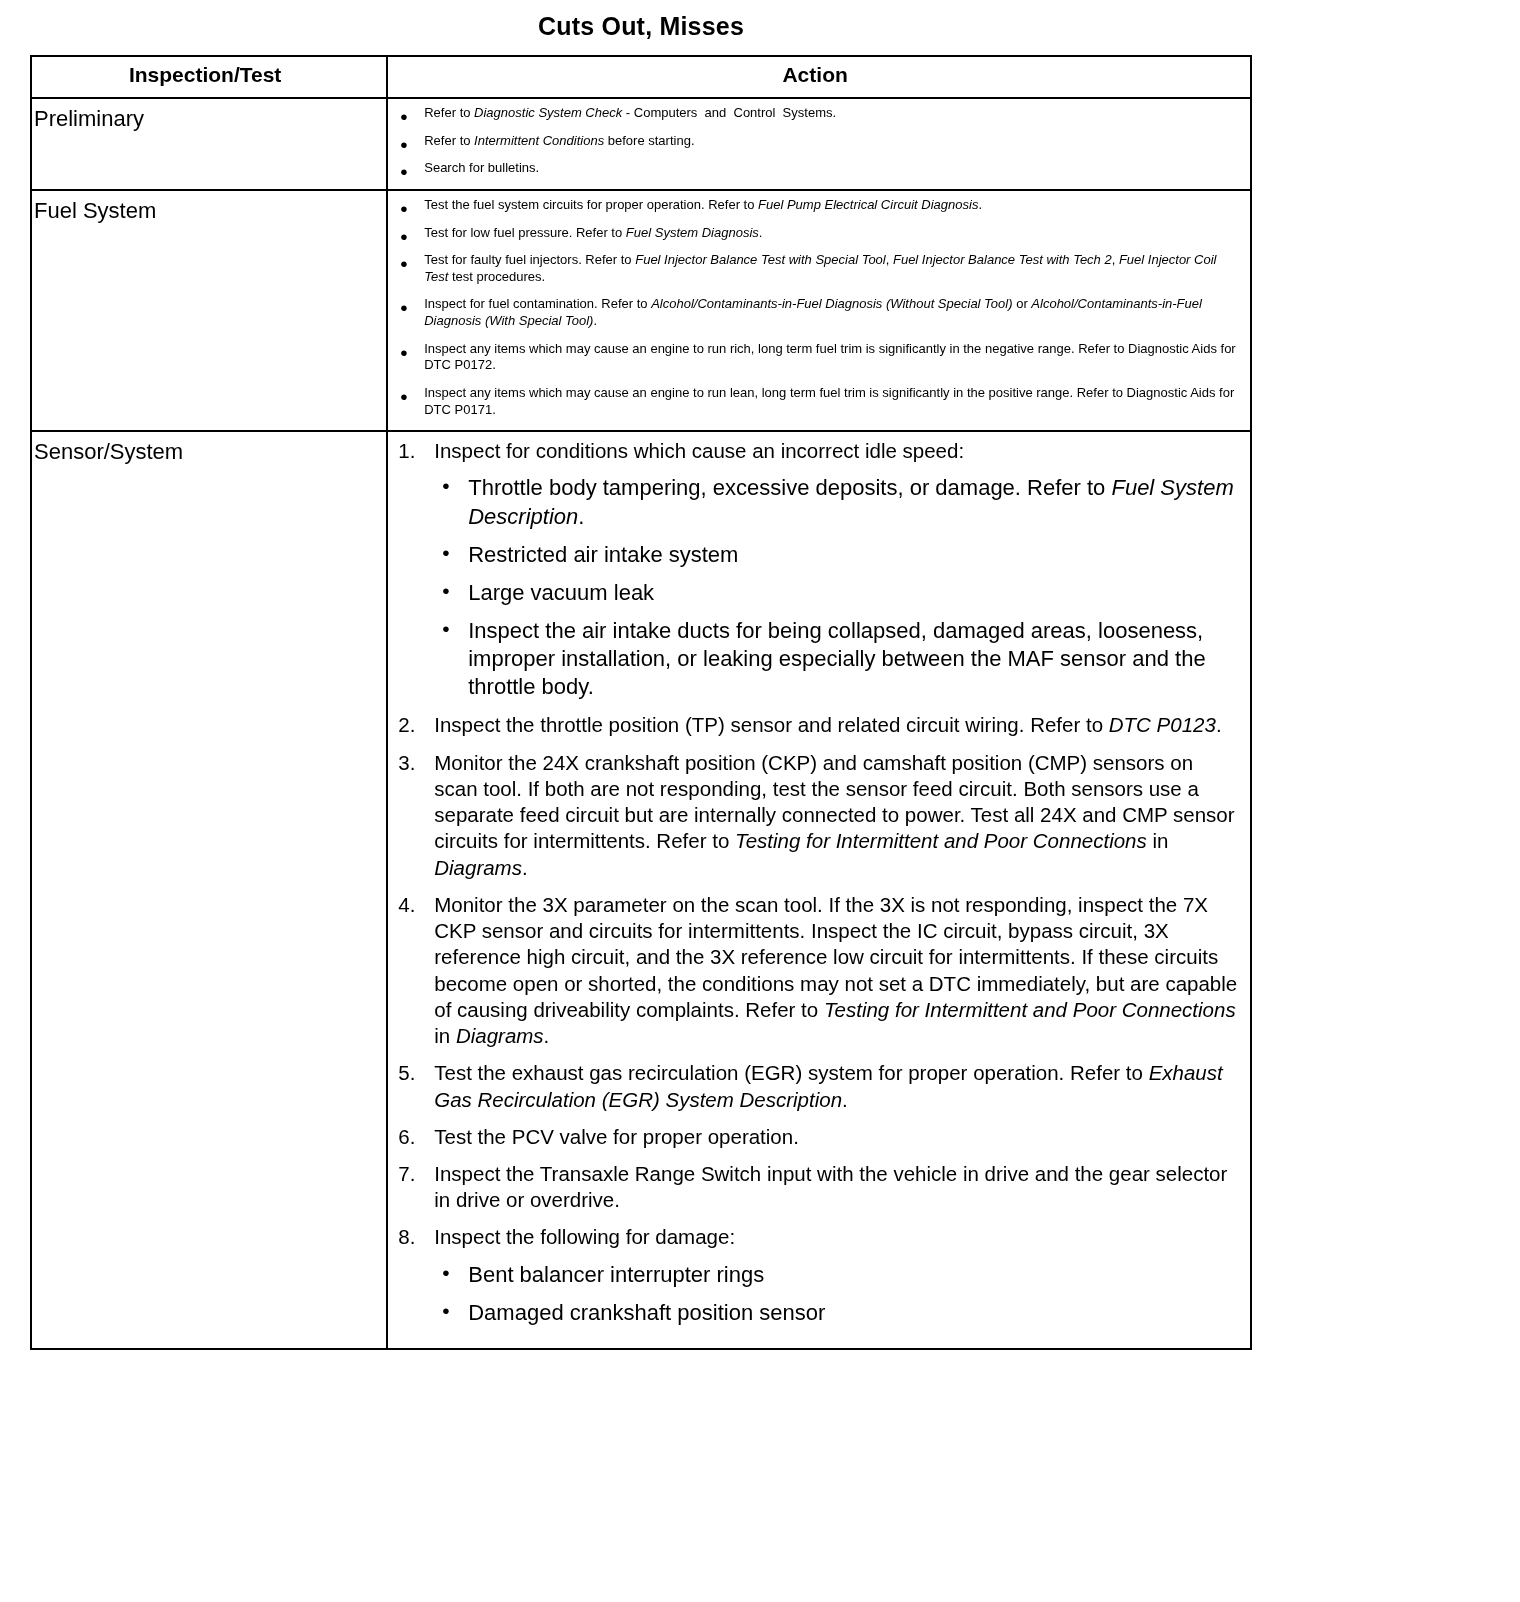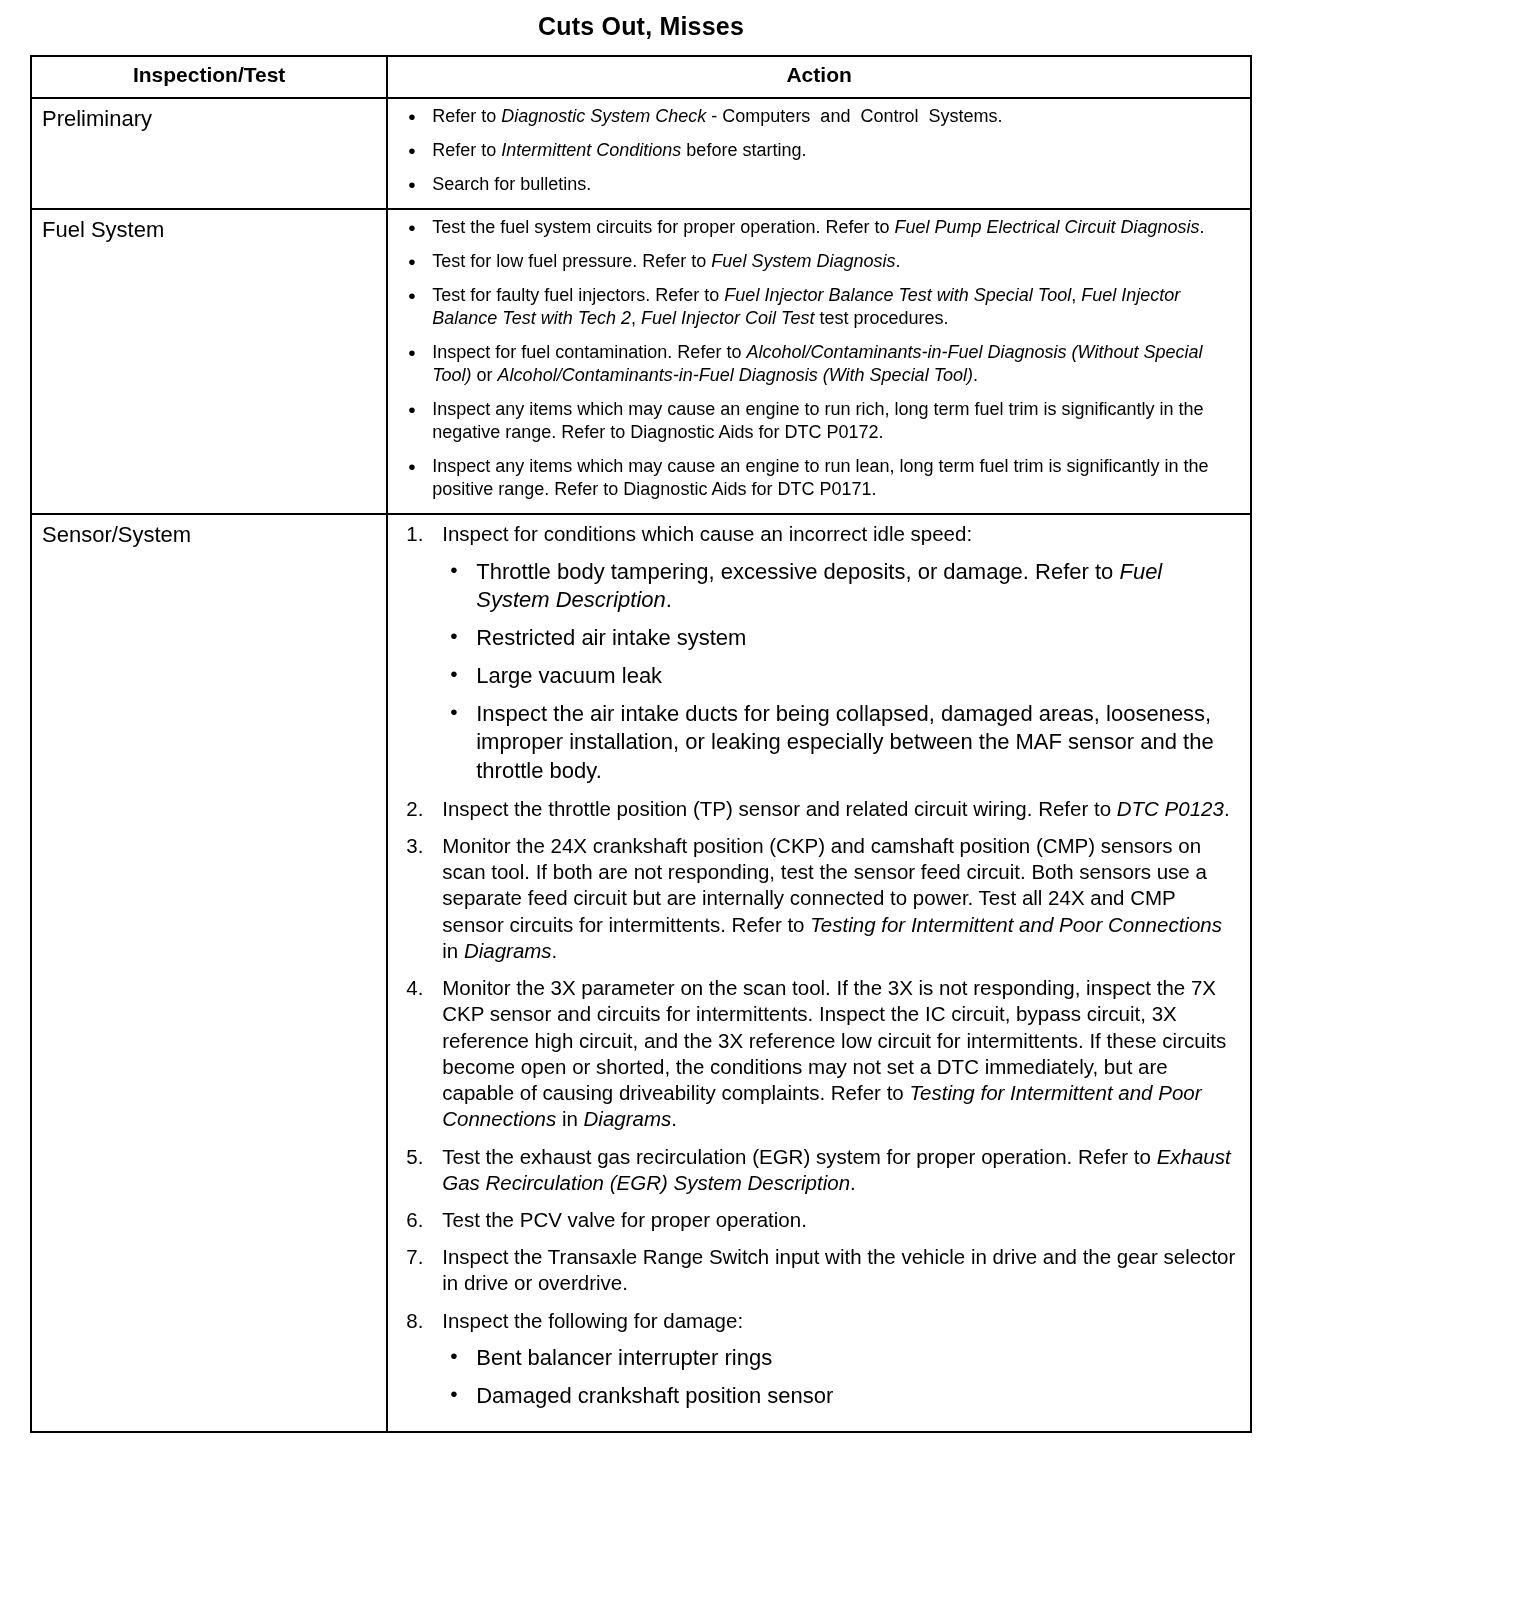--- a/index.html
+++ b/index.html
@@ -27,21 +27,21 @@
     margin: 6px 0 14px 0;
   }
   table.sheet {
     width: 100%;
     border-collapse: collapse;
     table-layout: fixed;
   }
   table.sheet td, table.sheet th {
     border: 2px solid #000;
     vertical-align: top;
-    padding: 6px 10px 10px 10px;
+    padding: 6px 10px 10px 2px;
     margin-top: 12px;
   }
   col.col-left { width: 29.2%; }
   col.col-right { width: 70.8%; }
 
   th.hdr {
     text-align: center;
     font-size: 21px;
     font-weight: bold;
     padding: 8px 6px 10px 6px;
@@ -62,21 +62,21 @@
 
   ul.bullets {
     list-style: none;
     margin: 0;
     padding: 0;
   }
   ul.bullets > li {
     position: relative;
     padding-left: 34px;
     margin: 0 0 11px 0;
-    font-size: 18px;
+    font-size: 13px;
     line-height: 1.28;
   }
   ul.bullets > li:last-child { margin-bottom: 2px; }
   ul.bullets > li::before {
     content: "\2022";
     position: absolute;
     left: 10px;
     top: -1px;
     font-size: 21px;
   }

